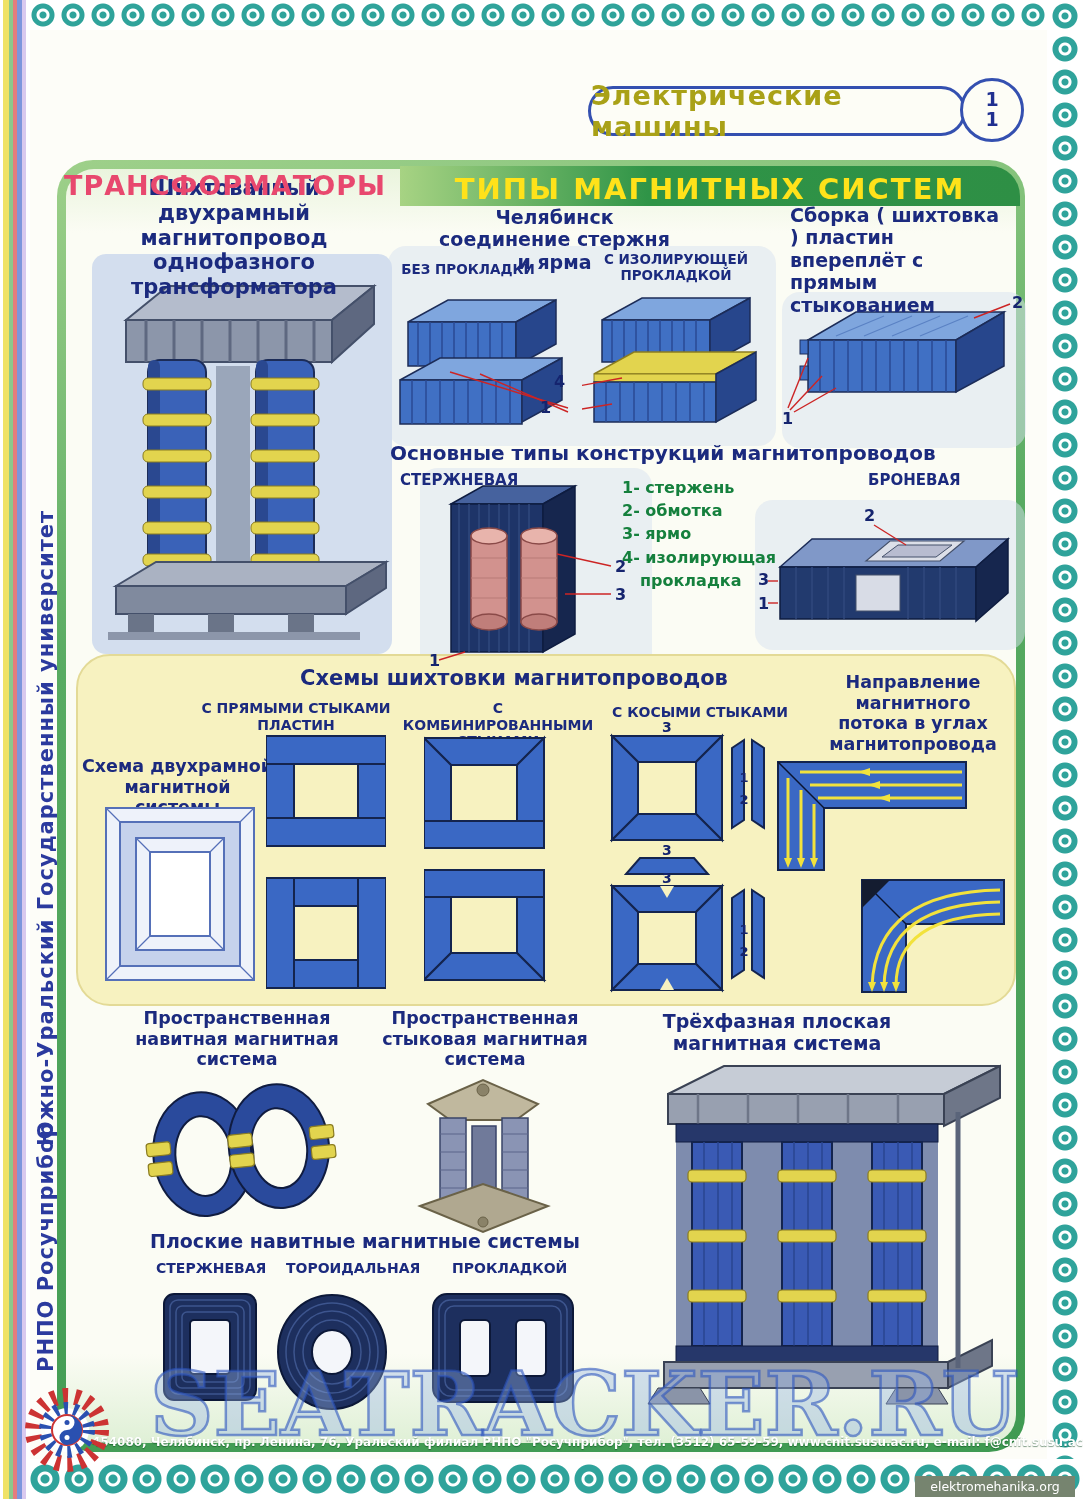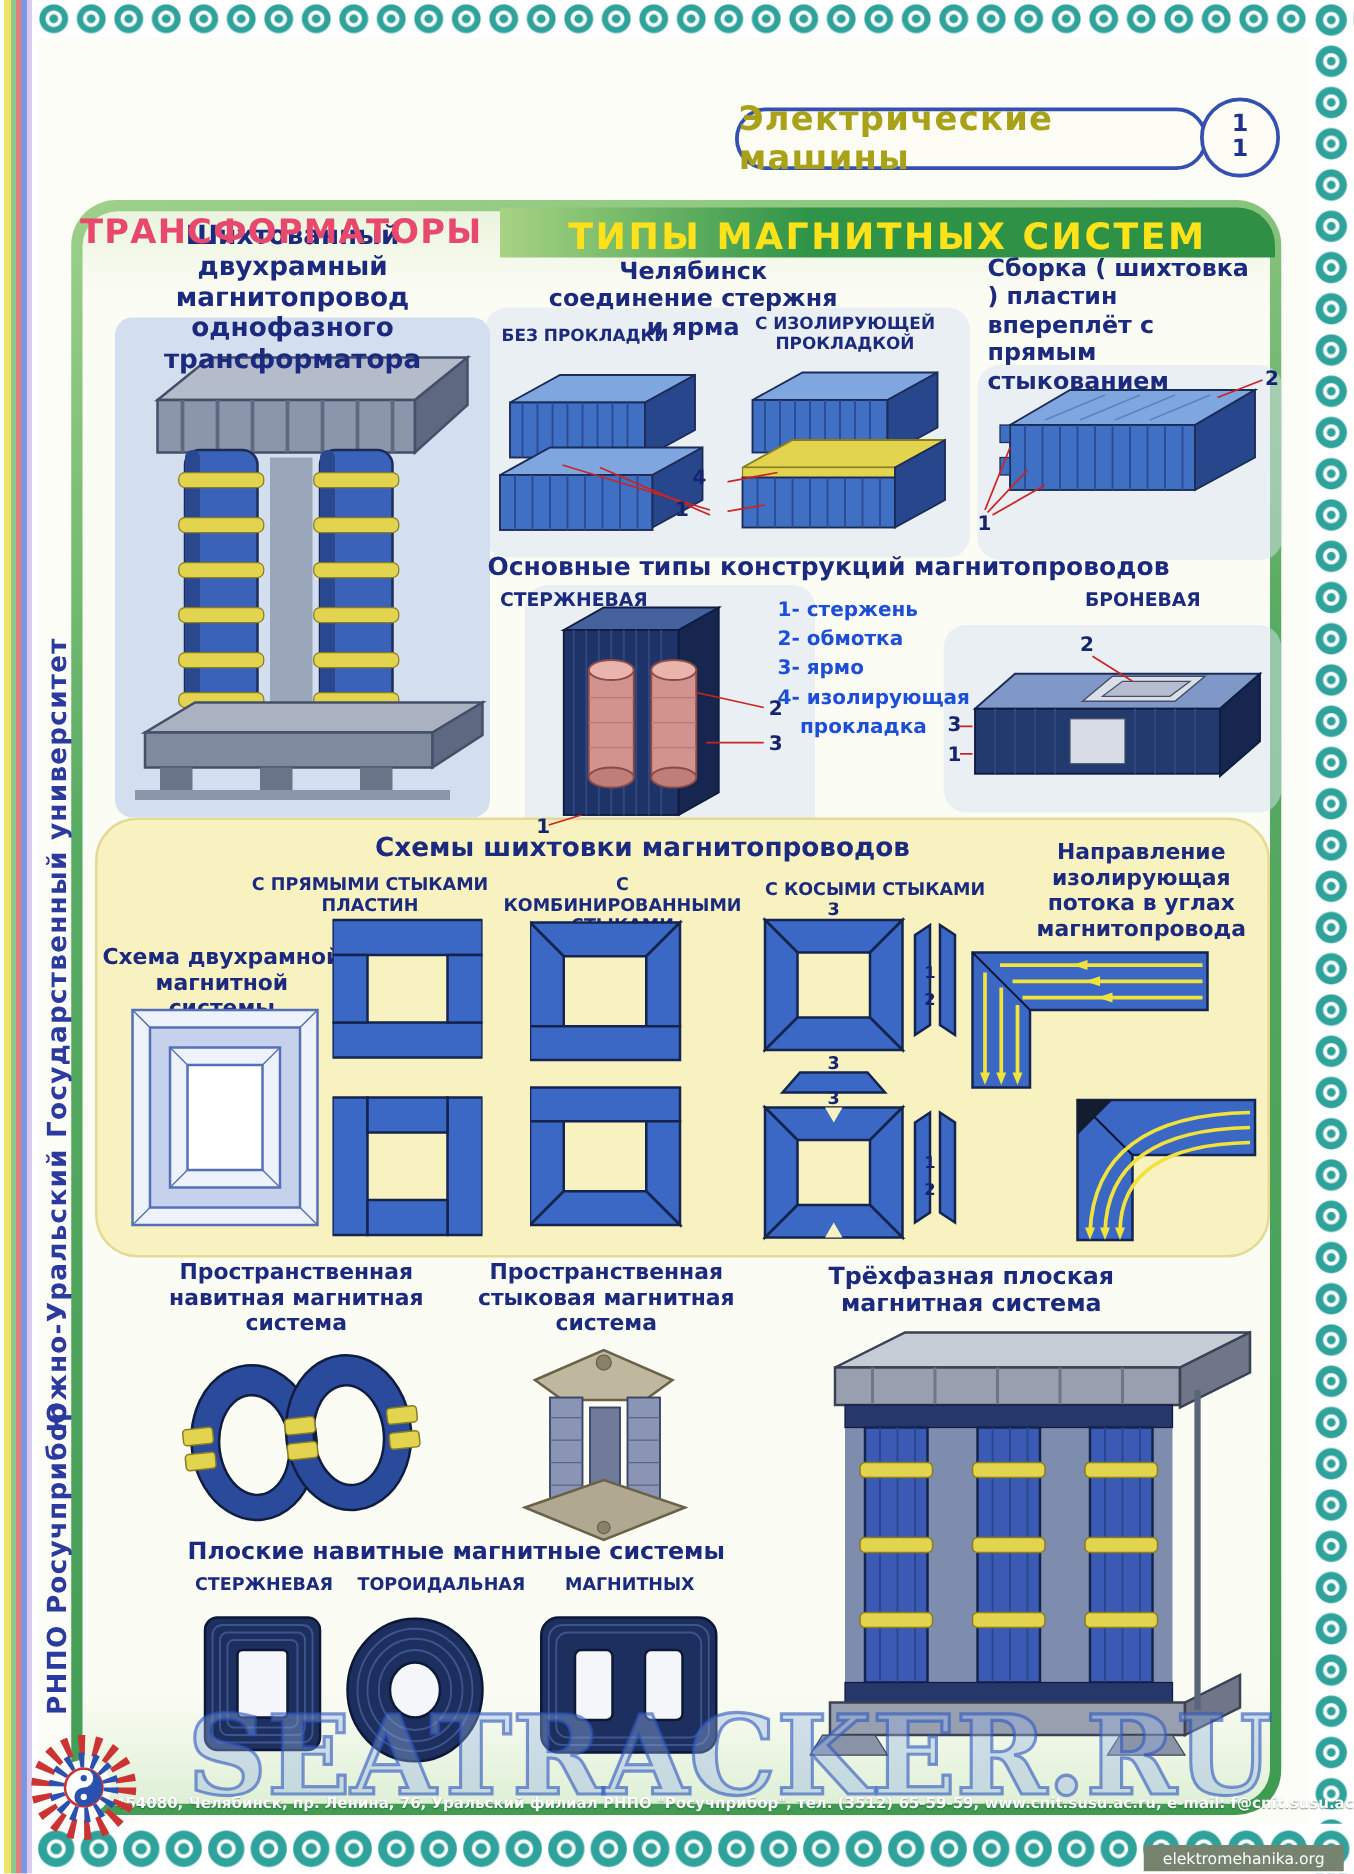--- a/index.html
+++ b/index.html
@@ -39,21 +39,21 @@
     display:flex;align-items:flex-end;justify-content:center;}
   .title-band span{color:#ffe21a;font-size:29px;font-weight:bold;letter-spacing:2px;white-space:nowrap;}
   
   .t-navy{color:#1b2a7e;font-weight:bold;text-align:center;line-height:1.18;z-index:4;}
   .t-left{text-align:left;}
   .nowrap{white-space:nowrap;}
   .wash{position:absolute;background:#d7e2f0;opacity:.5;border-radius:18px;z-index:1;}
   
   .yellow-panel{left:76px;top:654px;width:936px;height:348px;background:#f7f2c0;border:2px solid #e3da96;
     border-radius:34px;z-index:1;}
-  .legend{left:622px;top:476px;width:170px;color:#1d4ed8;font-weight:bold;font-size:16px;z-index:4;line-height:1.45;}
+  .legend{left:622px;top:476px;width:170px;color:#15803d;font-weight:bold;font-size:16px;z-index:4;line-height:1.45;}
   .legend div{padding-left:18px;text-indent:-18px;}
   .callout-num{position:absolute;color:#15246e;font-weight:bold;font-size:16px;z-index:4;}
   .illus{position:absolute;z-index:3;}
   
   .watermark{left:150px;top:1352px;width:940px;font-family:"DejaVu Serif",serif;font-weight:bold;
     font-size:88px;letter-spacing:0;white-space:nowrap;color:rgba(150,180,230,0.38);
     -webkit-text-stroke:2.5px rgba(45,85,190,0.6);z-index:8;}
   .footer-address{left:92px;top:1435px;width:935px;color:#ffffff;font-weight:bold;font-size:12px;
     white-space:nowrap;z-index:9;text-shadow:0 1px 1px rgba(0,60,20,.5);}
   .site-badge{left:915px;top:1476px;width:160px;height:21px;background:#76846f;color:#ffffff;
@@ -330,21 +330,21 @@
     <text x="108" y="16" font-size="16" font-weight="bold" fill="#15246e">2</text>
     <text x="2" y="80" font-size="16" font-weight="bold" fill="#15246e">3</text>
     <text x="2" y="104" font-size="16" font-weight="bold" fill="#15246e">1</text>
   </svg>
 
   <div class="abs yellow-panel"></div>
   <div class="abs t-navy nowrap" style="left:300px;top:666px;width:420px;font-size:21px;z-index:3;">Схемы   шихтовки  магнитопроводов</div>
   <div class="abs t-navy" style="left:196px;top:700px;width:200px;font-size:14px;z-index:3;">С ПРЯМЫМИ  СТЫКАМИ ПЛАСТИН</div>
   <div class="abs t-navy" style="left:398px;top:700px;width:200px;font-size:14px;z-index:3;">С КОМБИНИРОВАННЫМИ СТЫКАМИ</div>
   <div class="abs t-navy nowrap" style="left:612px;top:704px;width:175px;font-size:14px;z-index:3;">С  КОСЫМИ   СТЫКАМИ</div>
-  <div class="abs t-navy" style="left:818px;top:672px;width:190px;font-size:17.5px;z-index:3;">Направление изолирующая потока в углах магнитопровода</div>
+  <div class="abs t-navy" style="left:818px;top:672px;width:190px;font-size:17.5px;z-index:3;">Направление магнитного потока в углах магнитопровода</div>
   <div class="abs t-navy" style="left:80px;top:756px;width:195px;font-size:17.5px;z-index:3;">Схема  двухрамной магнитной  системы</div>
 
   <svg class="illus" style="left:100px;top:802px;" width="160" height="185" viewBox="0 0 160 185">
     <rect x="6" y="6" width="148" height="172" fill="#eef2fa" stroke="#5570b8" stroke-width="2"></rect>
     <rect x="20" y="20" width="120" height="144" fill="#c6d2ec" stroke="#5570b8" stroke-width="2"></rect>
     <rect x="36" y="36" width="88" height="112" fill="#eef2fa" stroke="#5570b8" stroke-width="2"></rect>
     <rect x="50" y="50" width="60" height="84" fill="#ffffff" stroke="#5570b8" stroke-width="2"></rect>
     <g stroke="#5570b8" stroke-width="1.2">
       <line x1="6" y1="6" x2="20" y2="20"></line>
         <line x1="154" y1="6" x2="140" y2="20"></line>
@@ -535,21 +535,21 @@
     <rect x="36" y="310" width="284" height="26" fill="#98a0b0" stroke="#3a4254" stroke-width="2"></rect>
     <polygon points="320,310 364,288 364,314 320,336" fill="#6e7688" stroke="#3a4254" stroke-width="2"></polygon>
     <line x1="330" y1="60" x2="330" y2="316" stroke="#5a647a" stroke-width="5"></line>
     <polygon points="30,336 72,336 82,352 20,352" fill="#8a94a8" stroke="#3a4254"></polygon>
     <polygon points="268,336 310,336 320,352 258,352" fill="#8a94a8" stroke="#3a4254"></polygon>
   </svg>
 
   <div class="abs t-navy nowrap t-left" style="left:150px;top:1230px;font-size:19px;">Плоские  навитные  магнитные  системы</div>
   <div class="abs t-navy t-left" style="left:156px;top:1260px;font-size:14px;">СТЕРЖНЕВАЯ</div>
   <div class="abs t-navy t-left" style="left:286px;top:1260px;font-size:14px;">ТОРОИДАЛЬНАЯ</div>
-  <div class="abs t-navy t-left" style="left:452px;top:1260px;font-size:14px;">МАГНИТНЫХ</div>
+  <div class="abs t-navy t-left" style="left:452px;top:1260px;font-size:14px;">ПРОКЛАДКОЙ</div>
 
   <svg class="illus" style="left:158px;top:1286px;" width="108" height="122" viewBox="0 0 108 122">
     <rect x="6" y="8" width="92" height="106" rx="10" fill="#1d2f5e" stroke="#0c1838" stroke-width="2"></rect>
     <rect x="12" y="14" width="80" height="94" rx="8" fill="none" stroke="#3d558e" stroke-width="1.5"></rect>
     <rect x="18" y="20" width="68" height="82" rx="6" fill="none" stroke="#3d558e" stroke-width="1.5"></rect>
     <rect x="24" y="26" width="56" height="70" rx="5" fill="none" stroke="#3d558e" stroke-width="1.5"></rect>
     <rect x="32" y="34" width="40" height="54" rx="4" fill="#f4f6fa" stroke="#0c1838" stroke-width="2"></rect>
   </svg>
   <svg class="illus" style="left:272px;top:1286px;" width="120" height="128" viewBox="0 0 120 128">
     <ellipse cx="60" cy="66" rx="54" ry="57" fill="#1d2f5e" stroke="#0c1838" stroke-width="2"></ellipse>

